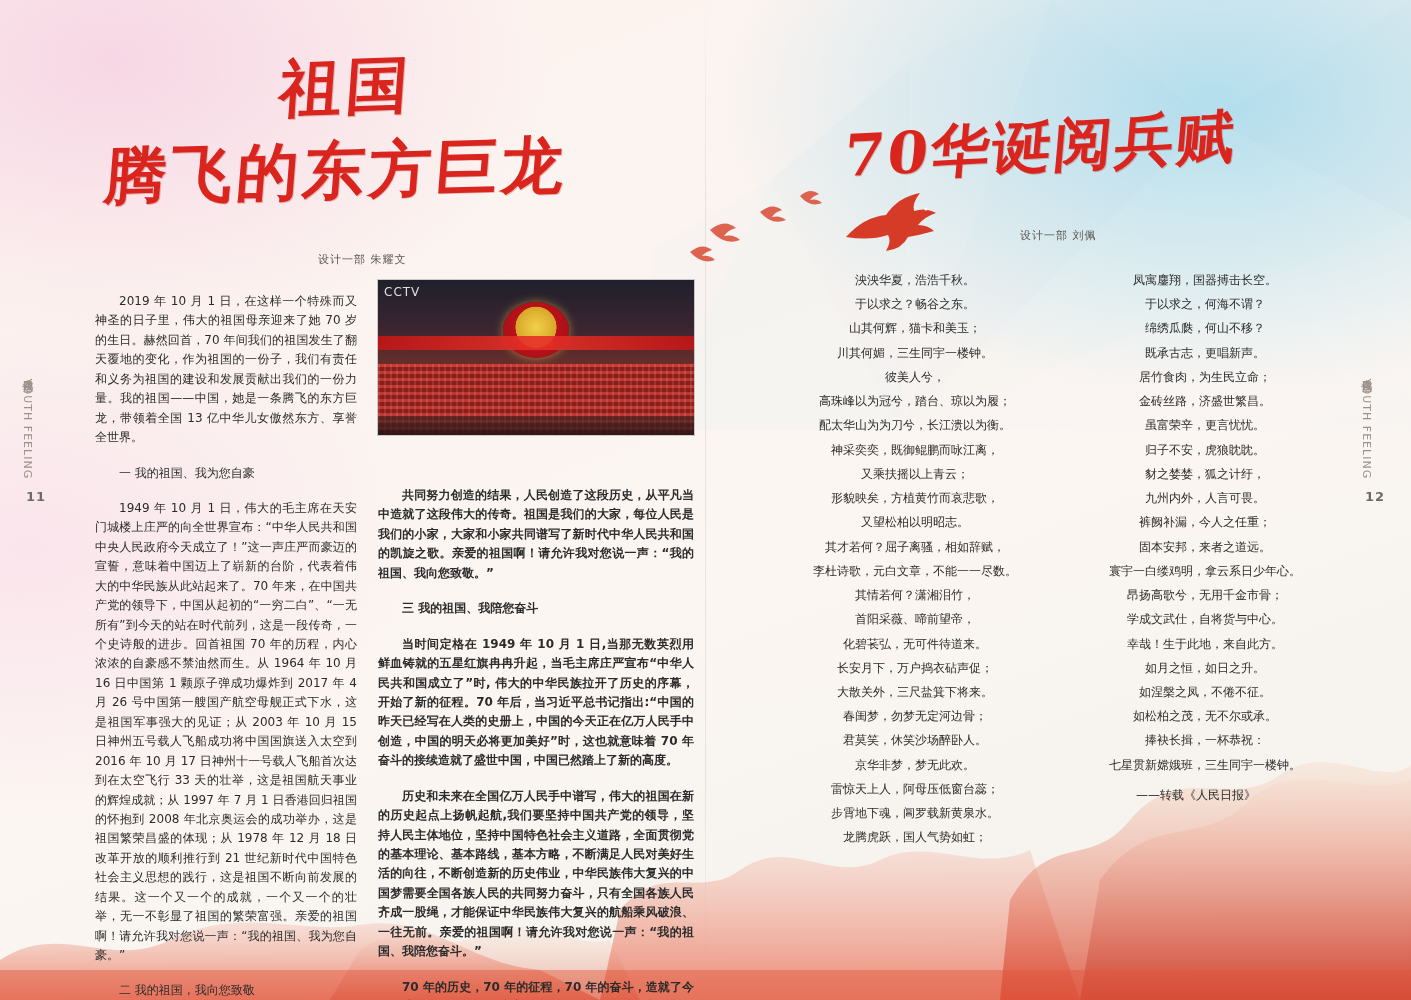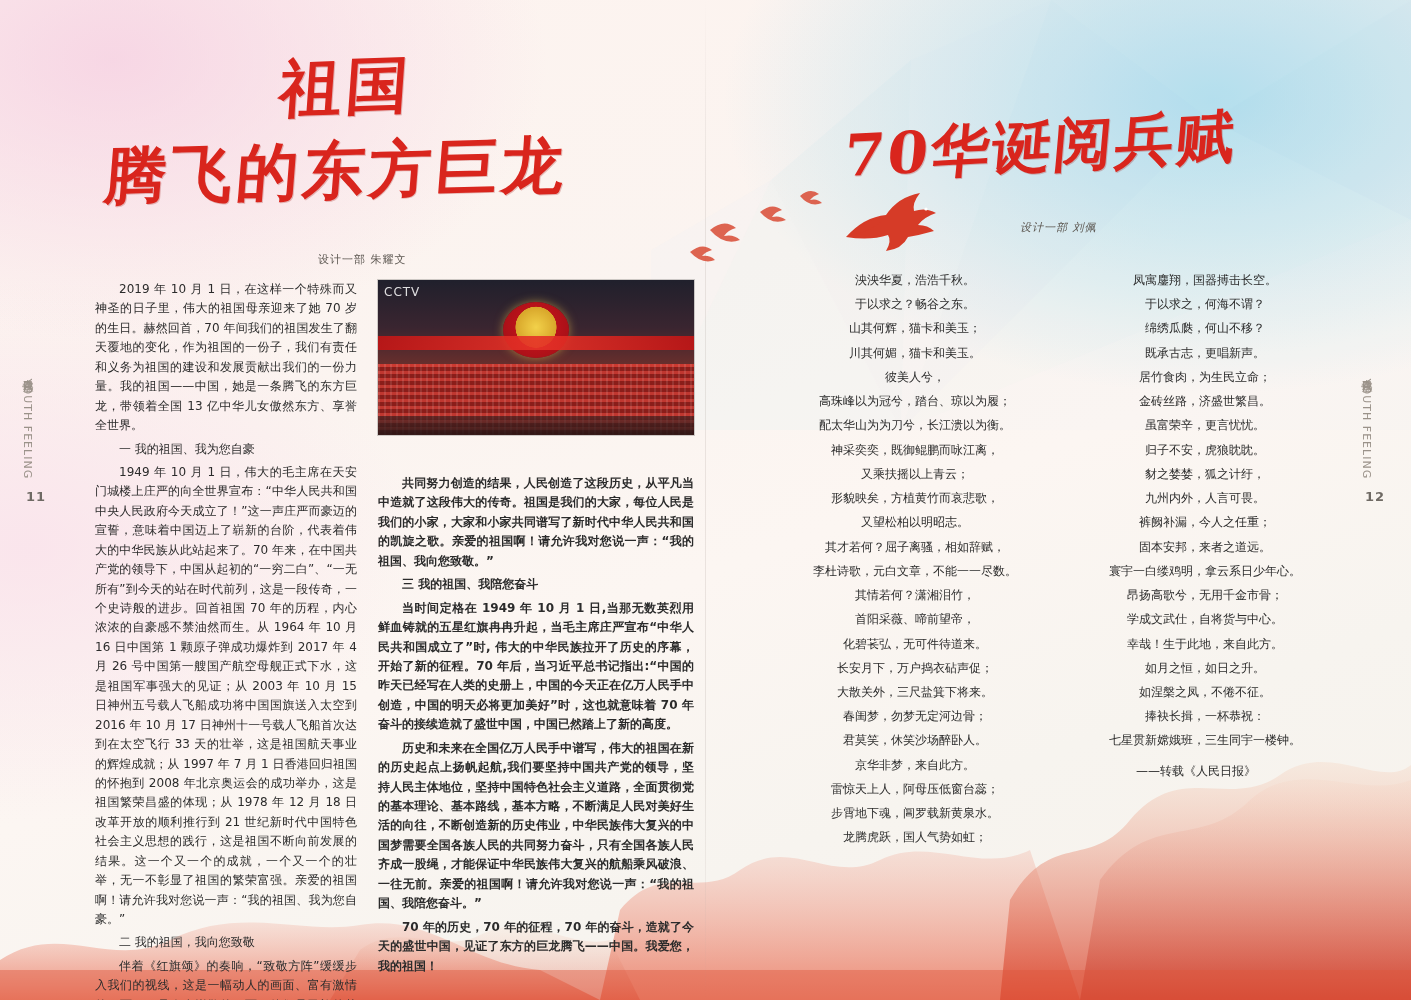--- a/index.html
+++ b/index.html
@@ -98,21 +98,21 @@
     font-size: 62px;
     transform: skewX(-6deg) rotate(-1.5deg);
   }
   .byline {
     position: absolute;
     font-size: 11px;
     color: #5c5751;
     letter-spacing: 1px;
   }
   .byline-left { left: 318px; top: 252px; }
-  .byline-right { left: 1020px; top: 220px; font-style: italic; }
+  .byline-right { left: 1020px; top: 228px; }
 
   .photo {
     position: absolute;
     left: 378px; top: 280px;
     width: 316px; height: 155px;
     background: #1b1b24;
     overflow: hidden;
     box-shadow: 0 0 0 1px rgba(0,0,0,0.18);
   }
   .photo .sky {
@@ -152,21 +152,21 @@
 
   .col {
     position: absolute;
     font-family: "DejaVu Sans", "Liberation Sans", sans-serif;
     font-size: 12px;
     line-height: 1.62;
     color: #2b2b2b;
     text-align: justify;
     text-justify: inter-ideograph;
   }
-  .col p { margin: 4px 0 0 0; text-indent: 2em; }
+  .col p { margin: 16px 0 0 0; text-indent: 2em; }
   .col-a { left: 95px; top: 276px; width: 262px; }
   .col-b { left: 378px; top: 470px; width: 316px; font-weight: bold; }
 
   
   .title-right {
     position: absolute;
     left: 845px; top: 108px;
     width: 430px; height: 110px;
   }
   .brush-3 {
@@ -295,38 +295,38 @@
       <path d="M6,52 q18,-20 40,-22 q12,-18 34,-22 q-8,10 -6,18 q12,-4 22,2 q-12,4 -18,12 q10,0 16,6 q-14,4 -26,6 q-6,12 -22,14 q6,-10 2,-16 q-18,6 -42,2 Z"></path>
       <path d="M44,34 q-14,14 -34,16 q16,-18 34,-16 Z"></path>
       <circle cx="86" cy="24" r="1.6" fill="#fff"></circle>
     </g>
   </svg>
 
   <div class="poem poem-a">
     <div>泱泱华夏，浩浩千秋。</div>
     <div>于以求之？畅谷之东。</div>
     <div>山其何辉，猫卡和美玉；</div>
-    <div>川其何媚，猫卡和美玉。</div>
+    <div>川其何媚，三生同宇一楼钟。</div>
     <div>彼美人兮，</div>
     <div>高珠峰以为冠兮，踏台、琼以为履；</div>
     <div>配太华山为为刀兮，长江溃以为衡。</div>
     <div>神采奕奕，既御鲲鹏而咏江离，</div>
     <div>又乘扶摇以上青云；</div>
     <div>形貌映矣，方植黄竹而哀悲歌，</div>
     <div>又望松柏以明昭志。</div>
     <div>其才若何？屈子离骚，相如辞赋，</div>
     <div>李杜诗歌，元白文章，不能一一尽数。</div>
     <div>其情若何？潇湘泪竹，</div>
     <div>首阳采薇、啼前望帝，</div>
     <div>化碧苌弘，无可件待道来。</div>
     <div>长安月下，万户捣衣砧声促；</div>
     <div>大散关外，三尺盐箕下将来。</div>
     <div>春闺梦，勿梦无定河边骨；</div>
     <div>君莫笑，休笑沙场醉卧人。</div>
-    <div>京华非梦，来自此方。</div>
+    <div>京华非梦，梦无此欢。</div>
     <div>雷惊天上人，阿母压低窗台蕊；</div>
     <div>步霄地下魂，阊罗载新黄泉水。</div>
     <div>龙腾虎跃，国人气势如虹；</div>
   </div>
 
   <div class="poem poem-b">
     <div>凤寓鏖翔，国器搏击长空。</div>
     <div>于以求之，何海不谓？</div>
     <div>绵绣瓜瓞，何山不移？</div>
     <div>既承古志，更唱新声。</div>
@@ -337,18 +337,19 @@
     <div>豺之婪婪，狐之计纡，</div>
     <div>九州内外，人言可畏。</div>
     <div>裤阙补漏，今人之任重；</div>
     <div>固本安邦，来者之道远。</div>
     <div>寰宇一白缕鸡明，拿云系日少年心。</div>
     <div>昂扬高歌兮，无用千金市骨；</div>
     <div>学成文武仕，自将货与中心。</div>
     <div>幸哉！生于此地，来自此方。</div>
     <div>如月之恒，如日之升。</div>
     <div>如涅槃之凤，不倦不征。</div>
+    <div>如松柏之茂，无不尔或承。</div>
     <div>捧袂长揖，一杯恭祝：</div>
     <div>七星贯新嫦娥班，三生同宇一楼钟。</div>
     <div class="source">——转载《人民日报》</div>
   </div>
 
 </div>
 
 </body></html>

